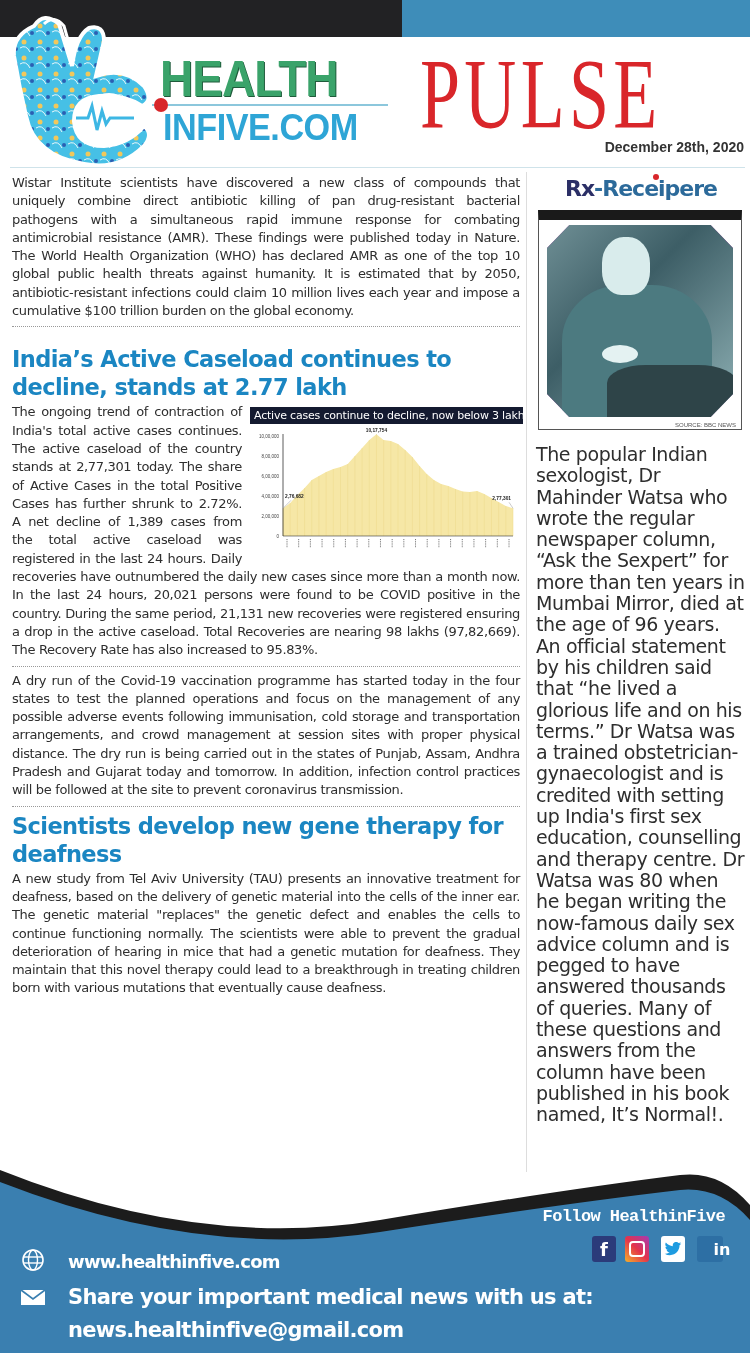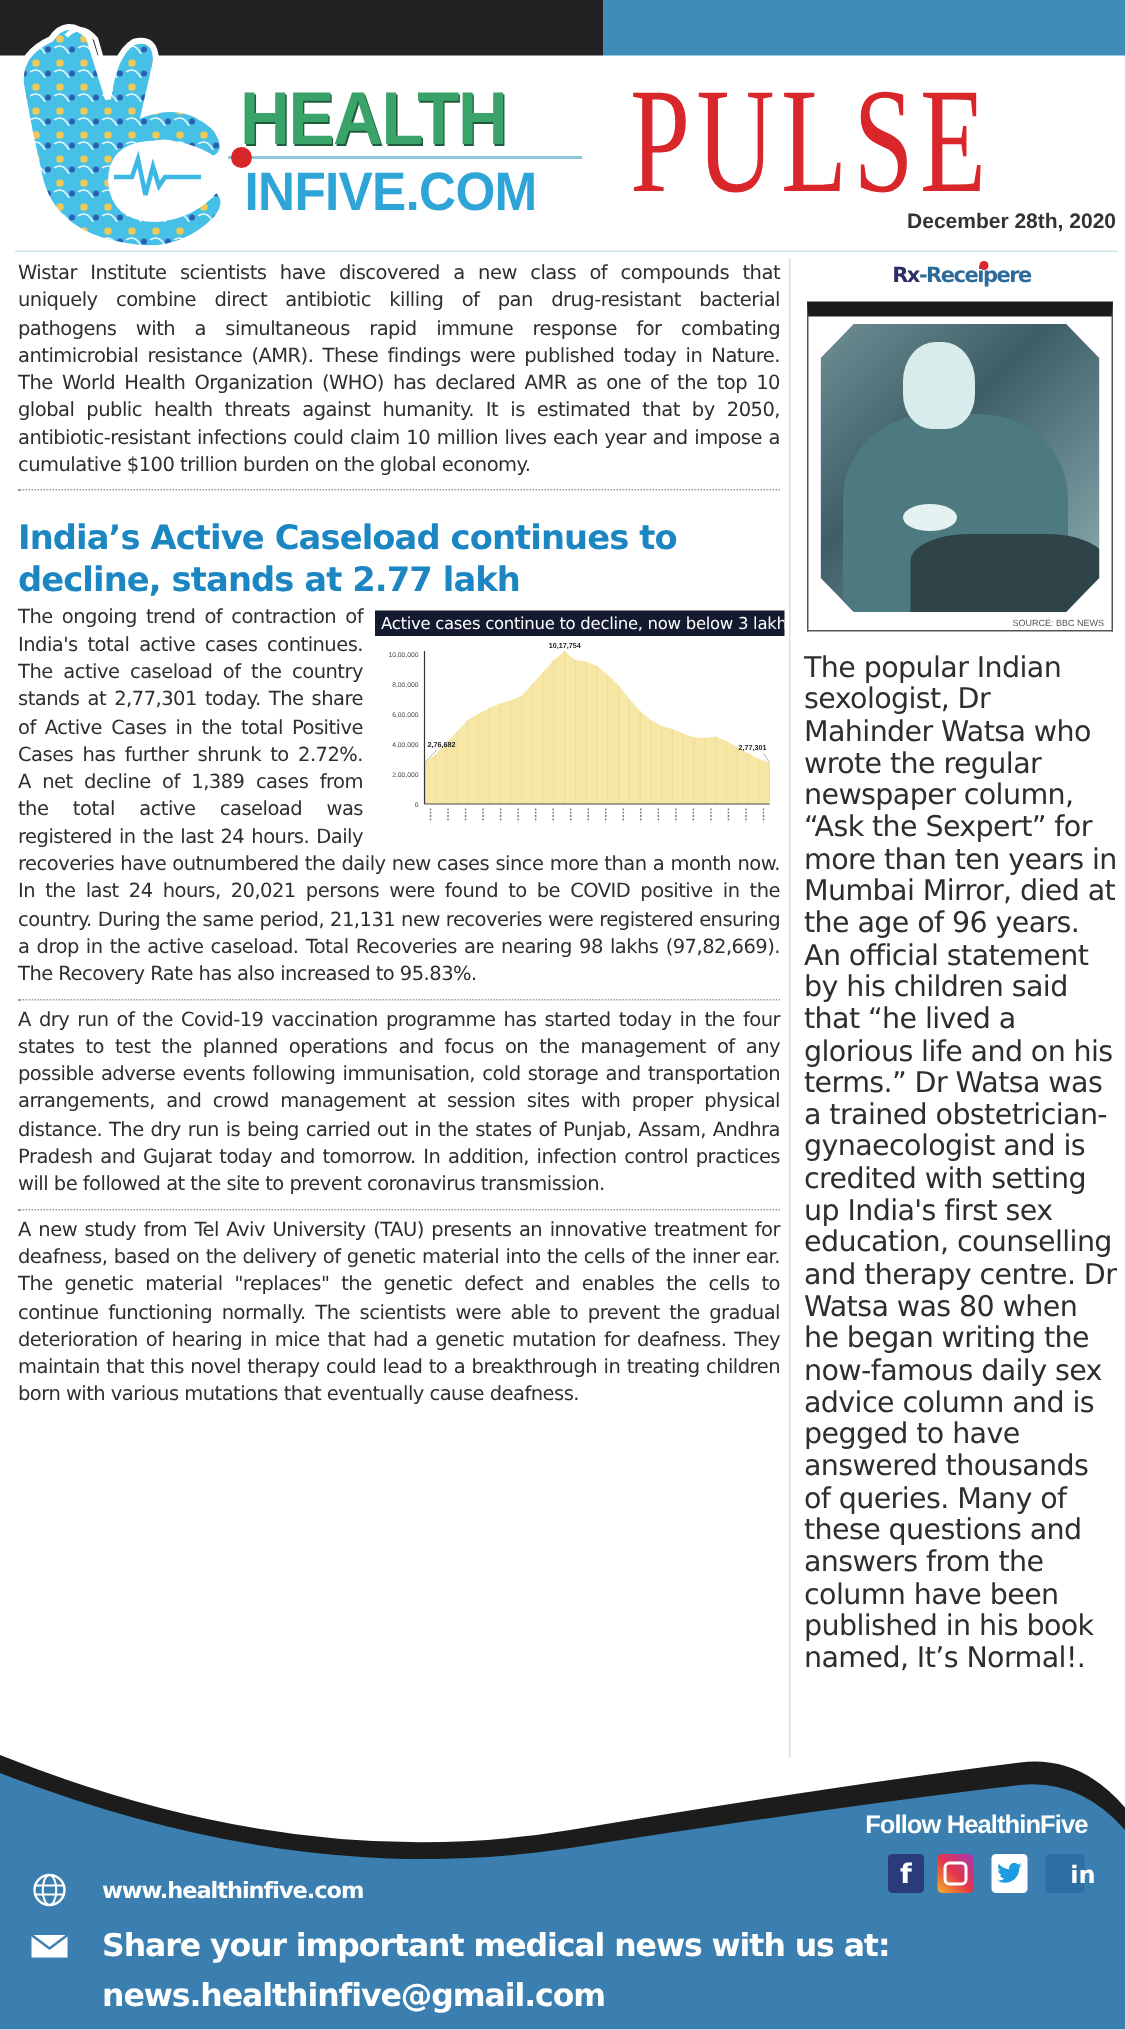--- a/index.html
+++ b/index.html
@@ -29,46 +29,46 @@
   .dotted-sep { height: 0; border-top: 1px dotted #999; margin: 6px 0 5px 0; }
 
   #a1 .headline { margin-top: 4px; }
   #a2 { margin-top: 18px; }
   .a2-wrap { position: relative; }
   .chart-box { float: right; width: 273px; height: 150px; margin: 4px -3px 2px 8px; position: relative; }
   .chart-title { background: #141a30; color: #fff; font-size: 11px; height: 17px; line-height: 17px; padding-left: 4px; letter-spacing: -0.2px; white-space: nowrap; overflow: hidden; font-family: "DejaVu Sans", sans-serif; }
   .chart-svg { position: absolute; left: 0; top: 17px; width: 273px; height: 133px; }
 
   
-  .rx-title { text-align: center; margin-top: 4px; font-family: "DejaVu Sans", sans-serif; font-weight: 700; font-size: 14px; color: #2c6a9a; letter-spacing: -1px; position: relative; }
+  .rx-title { text-align: center; margin-top: 4px; font-family: "DejaVu Sans", sans-serif; font-weight: 700; font-size: 22px; color: #2c6a9a; letter-spacing: -1px; position: relative; }
   .rx-title .rx { color: #2b2f66; }
   .rx-dot { position: absolute; left: 117px; top: -2px; width: 6px; height: 6px; border-radius: 50%; background: #d8262a; }
   .photo-frame { margin: 9px 0 0 2px; width: 204px; height: 220px; border: 1px solid #555; border-top: 10px solid #1a1a1a; position: relative; background: #fff; padding: 5px 8px 12px 8px; }
   .photo { width: 100%; height: 100%; background: #9b3aa3; position: relative; overflow: hidden; clip-path: polygon(12% 0, 88% 0, 100% 12%, 100% 88%, 88% 100%, 12% 100%, 0 88%, 0 12%); }
   .photo-bg { position: absolute; inset: 0; background: linear-gradient(135deg, #6f8f95 0%, #3d5e66 40%, #8fb1b5 100%); }
   .photo-head { position: absolute; left: 55px; top: 12px; width: 48px; height: 58px; border-radius: 45% 45% 40% 40%; background: #d9ecec; }
   .photo-body { position: absolute; left: 15px; top: 60px; width: 150px; height: 140px; border-radius: 40% 40% 10% 10%; background: #4c7a80; }
   .photo-hand { position: absolute; left: 55px; top: 120px; width: 36px; height: 18px; border-radius: 50%; background: #e4f2f2; }
   .photo-legs { position: absolute; left: 60px; top: 140px; width: 130px; height: 60px; border-radius: 30% 30% 0 0; background: #2e4448; }
   .photo-source { position: absolute; right: 5px; bottom: 1px; font-size: 6px; color: #555; letter-spacing: 0; }
   .side-headline { font-family: "DejaVu Sans", sans-serif; font-weight: 700; font-size: 19.5px; line-height: 26px; color: #222; margin-top: 14px; letter-spacing: -0.6px; }
   .side-body { font-family: "DejaVu Sans", sans-serif; font-size: 19px; line-height: 21.3px; color: #2e2e2e; margin-top: 14px; letter-spacing: -0.4px; }
 
   
   .footer { position: absolute; left: 0; top: 1160px; width: 750px; height: 193px; }
   .footer svg { position: absolute; left: 0; top: 0; }
-  .follow-label { position: absolute; right: 25px; top: 1207px; font-family: Liberation Sans, sans-serif; font-weight: 700; font-size: 17px; color: #fff; letter-spacing: -0.6px; }
+  .follow-label { position: absolute; right: 25px; top: 1207px; font-family: Liberation Mono, monospace; font-weight: 700; font-size: 17px; color: #fff; letter-spacing: -0.6px; }
   .social { position: absolute; top: 1236px; height: 26px; width: 24px; border-radius: 3px; color: #fff; font-weight: 700; display: flex; align-items: center; justify-content: center; font-family: "DejaVu Sans", sans-serif; }
   .fb { left: 592px; background: #2b3b7a; font-size: 18px; }
   .ig { left: 625px; background: linear-gradient(45deg, #f5b02a, #e3334c 50%, #a33bb4); }
   .ig::before { content: ""; width: 12px; height: 12px; border: 2px solid #fff; border-radius: 4px; }
   .tw { left: 661px; background: #fff; color: #1d9be0; font-size: 16px; }
   .li { left: 697px; background: #2d6fa4; font-size: 16px; width: 26px; padding-left: 24px; }
   .footer-row { position: absolute; left: 20px; font-family: "DejaVu Sans", sans-serif; font-weight: 700; color: #fff; display: flex; align-items: center; letter-spacing: -0.7px; }
-  .row-web { top: 1248px; font-size: 15px; }
+  .row-web { top: 1248px; font-size: 18px; align-items: flex-end; }
   .row-share { top: 1285px; font-size: 21px; }
   .row-email { top: 1318px; left: 68px; font-size: 21px; }
   .ficon { width: 26px; height: 24px; margin-right: 22px; display: inline-block; position: relative; }
 </style>
 </head>
 <body>
 
 <div class="top-dark"></div>
 <div class="top-blue"></div>
 
@@ -181,20 +181,21 @@
     </div>
   </div>
   <div class="dotted-sep"></div>
 
   <div class="article" id="a3">
     <p class="body-text">A dry run of the Covid-19 vaccination programme has started today in the four states to test the planned operations and focus on the management of any possible adverse events following immunisation, cold storage and transportation arrangements, and crowd management at session sites with proper physical distance. The dry run is being carried out in the states of Punjab, Assam, Andhra Pradesh and Gujarat today and tomorrow. In addition, infection control practices will be followed at the site to prevent coronavirus transmission.</p>
   </div>
   <div class="dotted-sep"></div>
 
   <div class="article" id="a4">
+    <h2 class="headline">Scientists develop new gene therapy for deafness</h2>
     <p class="body-text">A new study from Tel Aviv University (TAU) presents an innovative treatment for deafness, based on the delivery of genetic material into the cells of the inner ear. The genetic material "replaces" the genetic defect and enables the cells to continue functioning normally. The scientists were able to prevent the gradual deterioration of hearing in mice that had a genetic mutation for deafness. They maintain that this novel therapy could lead to a breakthrough in treating children born with various mutations that eventually cause deafness.</p>
   </div>
 </div>
 
 <div class="col-divider"></div>
 
 <div class="side-col">
   <div class="rx-title">
     <span class="rx">Rx</span><span>-Receipere</span>
     <span class="rx-dot"></span>

